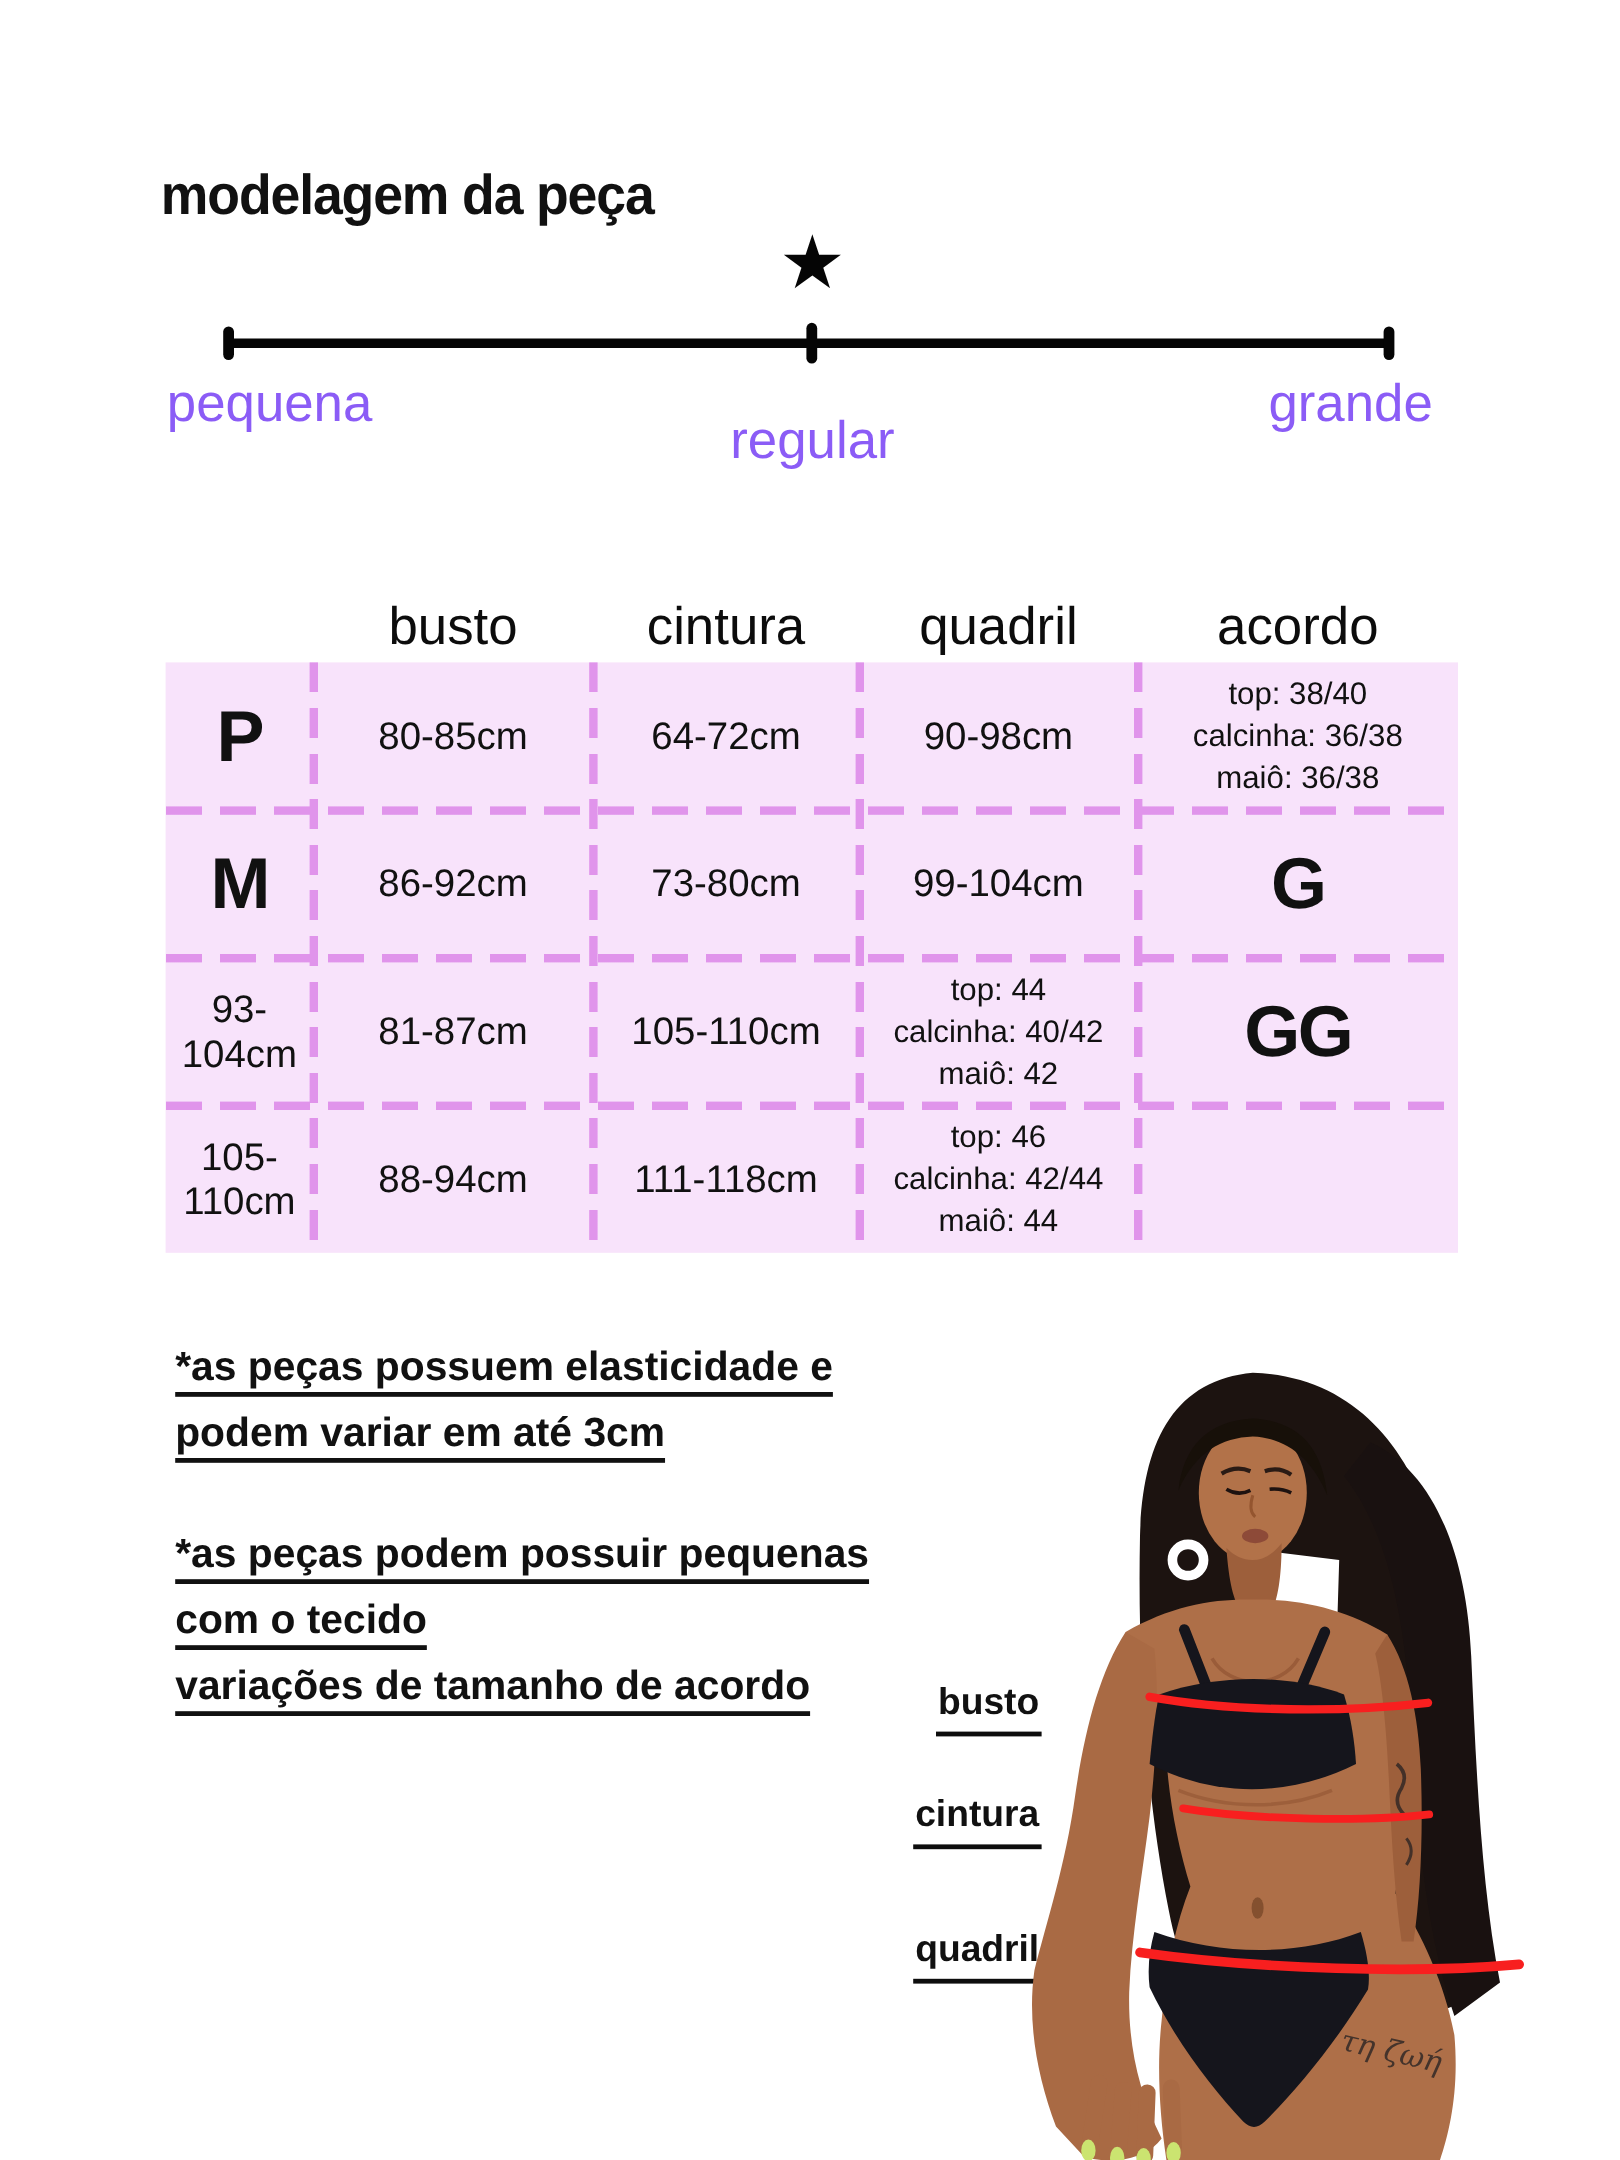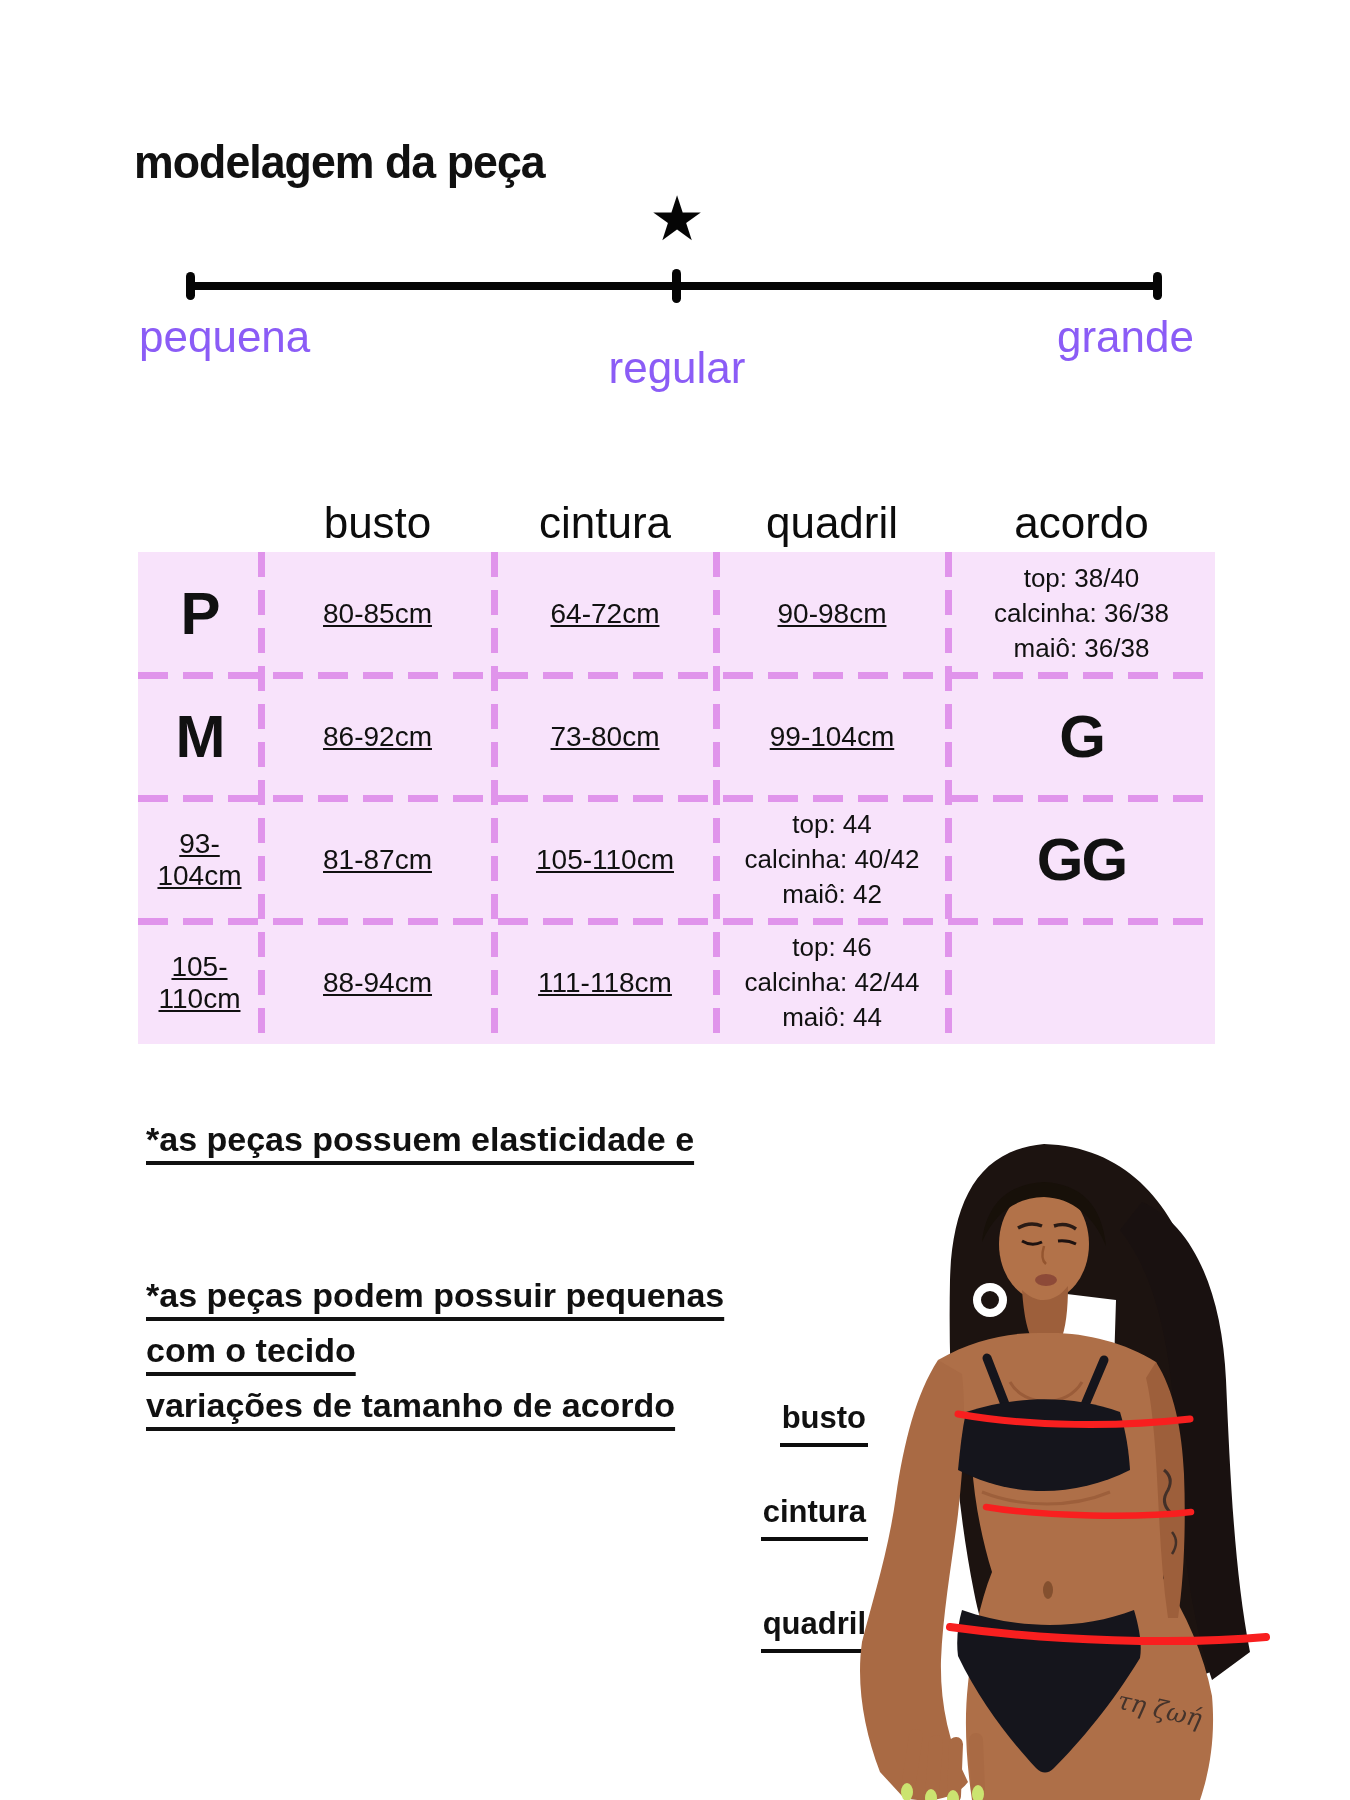--- a/index.html
+++ b/index.html
@@ -29,21 +29,21 @@
                  display:grid; grid-template-columns:123px 233px 222px 232px 267px; }
   .tbl-headers span { font-size:44px; text-align:center; align-self:end; color:#0c0c0c; }
 
   
   .size-table { position:absolute; left:138px; top:552px; width:1077px; height:492px;
                 background:#F8E3FB; display:grid;
                 grid-template-columns:123px 233px 222px 232px 267px;
                 grid-template-rows:repeat(4,123px); }
   .cell  { display:flex; flex-direction:column; align-items:center; justify-content:center; text-align:center; }
   .cell.size  { font-size:60px; font-weight:800; letter-spacing:-2px; }
-  .cell.val   { font-size:28px;text-decoration:underline; }
+  .cell.val   { font-size:32px; }
   .cell.veste { font-size:26px; line-height:35px; }
 
   
   .vline { position:absolute; top:0; height:100%; width:7px;
            background:repeating-linear-gradient(180deg,#E094EB 0 25px,rgba(0,0,0,0) 25px 38px); }
   .hline { position:absolute; left:0; width:100%; height:7px;
            background:repeating-linear-gradient(90deg,#E094EB 0 30px,rgba(0,0,0,0) 30px 45px); }
 
   
   .note { position:absolute; left:146px; font-size:34px; font-weight:700; line-height:55px; }
@@ -127,20 +127,21 @@
     <div class="vline" style="left:353px"></div>
     <div class="vline" style="left:575px"></div>
     <div class="vline" style="left:807px"></div>
     <div class="hline" style="top:120px"></div>
     <div class="hline" style="top:243px"></div>
     <div class="hline" style="top:366px"></div>
   </div>
 
   <div class="note note-1">
     <div class="note-line">*as peças possuem elasticidade e</div>
+    <div class="note-line">podem variar em até 3cm</div>
   </div>
   <div class="note note-2">
     <div class="note-line">*as peças podem possuir pequenas</div>
     <div class="note-line">com o tecido </div>
     <div class="note-line">variações de tamanho de acordo</div>
   </div>
 
   <div class="mlabel mlabel-bust">busto</div>
   <div class="mlabel mlabel-waist">cintura</div>
   <div class="mlabel mlabel-hip">quadril</div>

